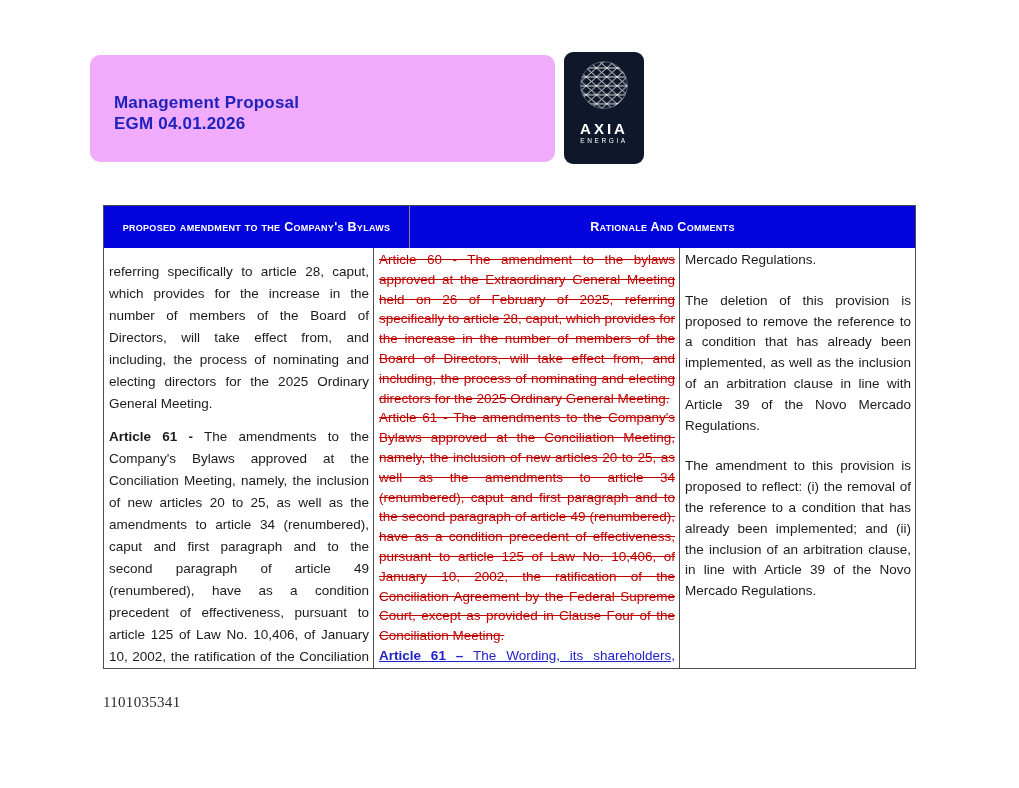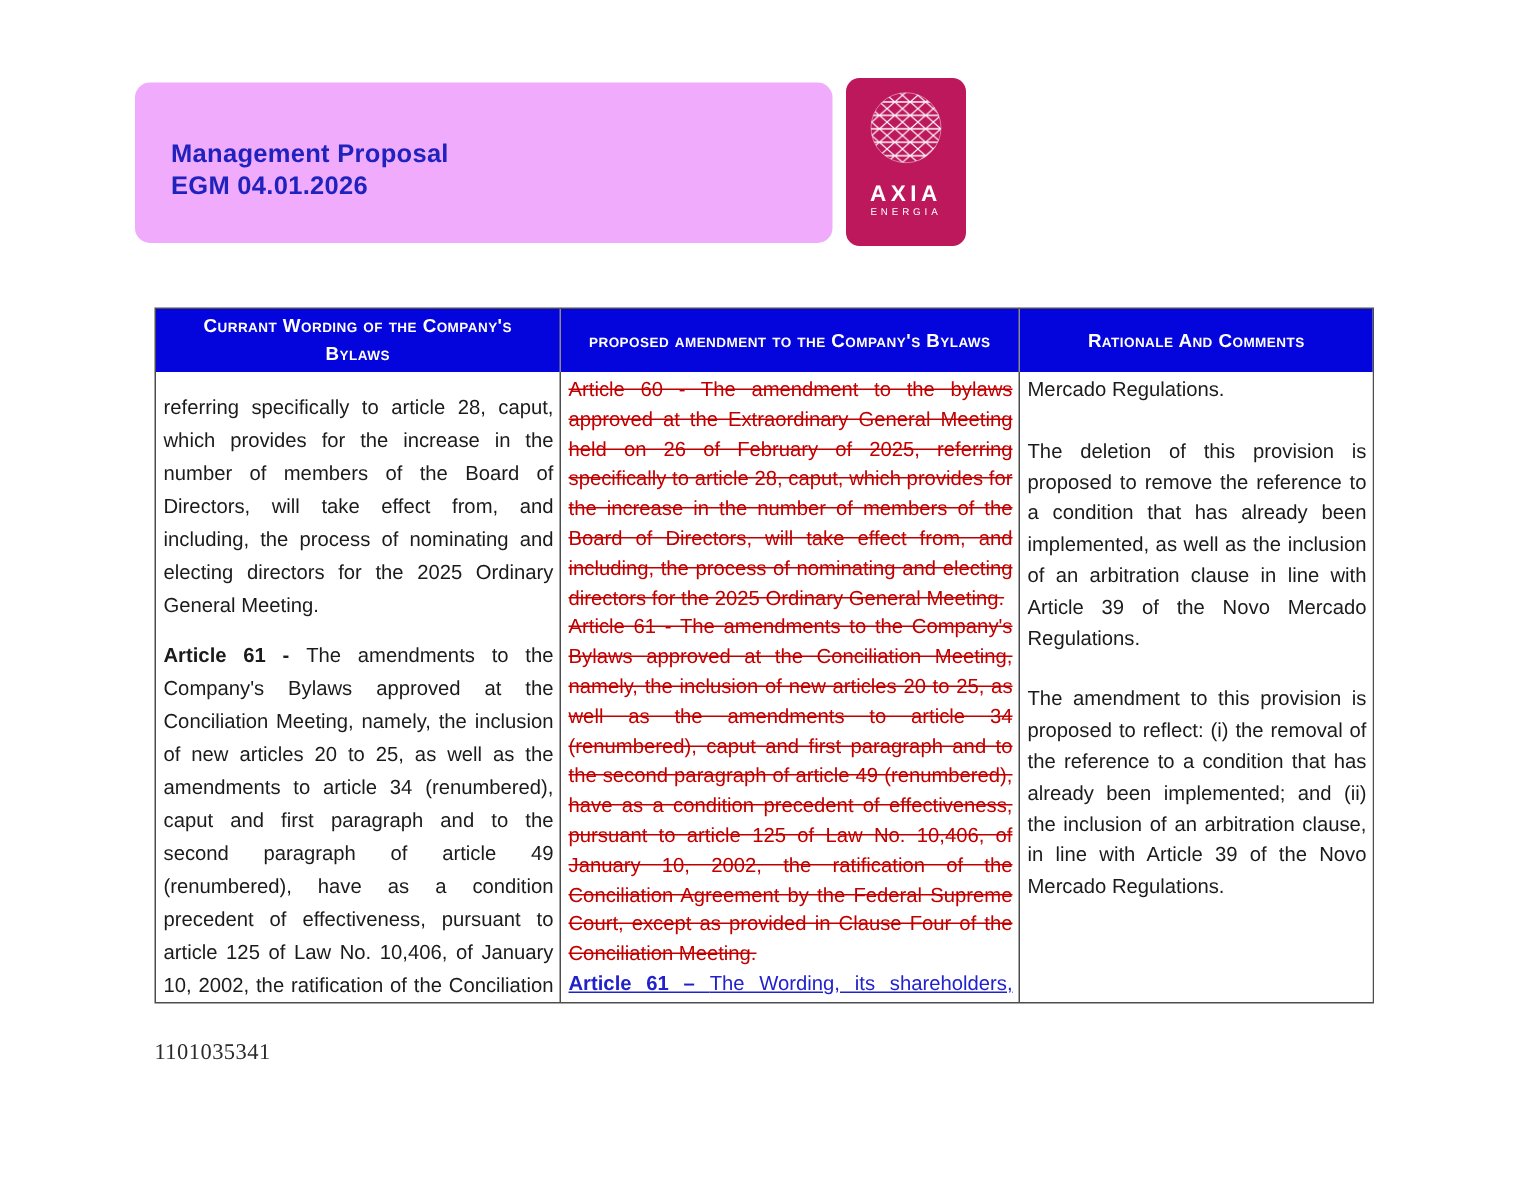--- a/index.html
+++ b/index.html
@@ -27,21 +27,21 @@
     font-size: 17px;
     font-weight: bold;
     color: #1f22bd;
     line-height: 21px;
     letter-spacing: 0.2px;
   }
   .logo-box {
     position: absolute;
     left: 564px; top: 52px;
     width: 80px; height: 112px;
-    background: #be185d;
+    background: #0f172a;
     border-radius: 9px;
     text-align: center;
   }
   .logo-sphere { margin-top: 7px; }
   .logo-brand {
     color: #ffffff;
     font-weight: bold;
     font-size: 15px;
     letter-spacing: 3px;
     line-height: 15px;
@@ -133,21 +133,20 @@
       </defs>
       <circle cx="30" cy="28" r="25" fill="url(#mesh)"></circle>
       <circle cx="30" cy="28" r="25" fill="none" stroke="#ffffff" stroke-width="0.6" stroke-opacity="0.5"></circle>
     </svg>
     <div class="logo-brand">AXIA</div>
     <div class="logo-sub">ENERGIA</div>
   </div>
 
   <div class="doc-table">
     <div class="thead">
-      <div class="th col-1">Currant Wording of the Company's Bylaws</div>
       <div class="th col-2">proposed amendment to the Company's Bylaws</div>
       <div class="th col-3">Rationale And Comments</div>
     </div>
     <div class="tbody">
       <div class="td col-1">
           <p class="para"><span>referring specifically to article 28, caput, which provides for the increase in the number of members of the Board of Directors, will take effect from, and including, the process of nominating and electing directors for the 2025 Ordinary General Meeting.</span></p>
           <p class="para"><span class="bold">Article 61 - </span><span>The amendments to the Company's Bylaws approved at the Conciliation Meeting, namely, the inclusion of new articles 20 to 25, as well as the amendments to article 34 (renumbered), caput and first paragraph and to the second paragraph of article 49 (renumbered), have as a condition precedent of effectiveness, pursuant to article 125 of Law No. 10,406, of January 10, 2002, the ratification of the Conciliation Agreement by the Federal Supreme Court, except as provided in Clause Four of the Conciliation Meeting.</span></p>
         </div>
       <div class="td col-2">
           <p class="para strike"><span>Article 60 - The amendment to the bylaws approved at the Extraordinary General Meeting held on 26 of February of 2025, referring specifically to article 28, caput, which provides for the increase in the number of members of the Board of Directors, will take effect from, and including, the process of nominating and electing directors for the 2025 Ordinary General Meeting.</span></p>

